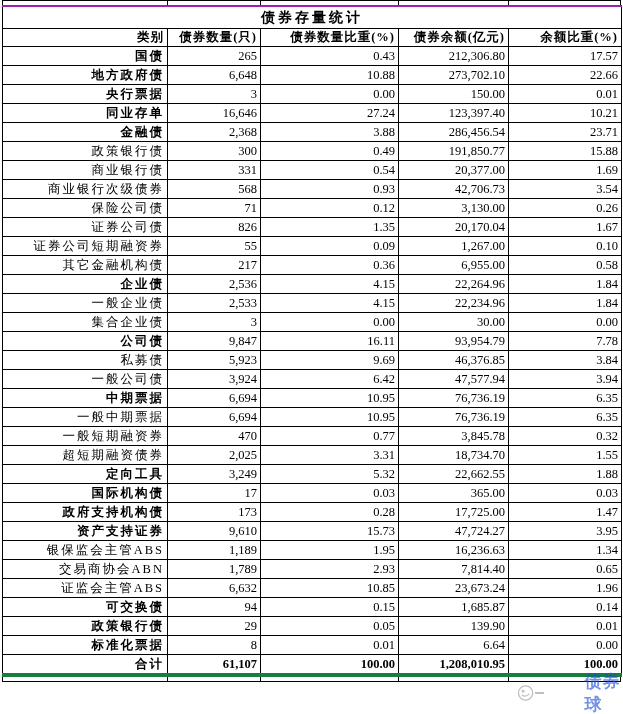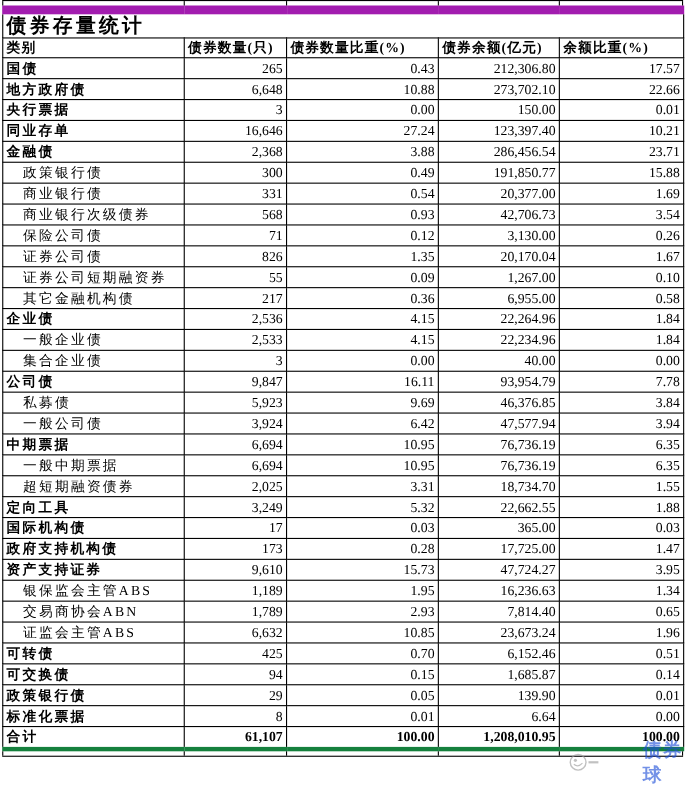--- a/index.html
+++ b/index.html
@@ -33,34 +33,34 @@
     border:1px solid #000;
     padding:0 3px;
     white-space:nowrap;
     overflow:hidden;
     font-size:12.5px;
     height:18px;
     line-height:18px;
     vertical-align:middle;
   }
   tr.title-row th{
-    border-top:8px solid #a21caf;
+    border-top:2px solid #a21caf;
     font-weight:bold;
-    font-size:18px;
+    font-size:14px;
     height:21px;line-height:21px;
-    text-align:left;
+    text-align:center;
     letter-spacing:3px;
   }
   tr.header-row th{
     font-weight:bold;
-    text-align:left;
+    text-align:right;
     letter-spacing:1px;
     height:17px;line-height:17px;
   }
-  td.lbl{text-align:left;letter-spacing:2px;padding-left:4px;}
+  td.lbl{text-align:right;letter-spacing:2px;padding-left:4px;}
   td.num{text-align:right;letter-spacing:0;padding-right:4px;}
   tr.main td.lbl{font-weight:bold;}
   tr.sub td.lbl{font-weight:normal;padding-left:18px;}
   tr.total td{font-weight:bold;border-bottom:4px solid #15803d;}
   
   .watermark{
     position:absolute;
     left:517px;top:670px;
     display:flex;align-items:center;
     opacity:.62;
@@ -205,21 +205,21 @@
           <td class="lbl">一般企业债</td>
           <td class="num">2,533</td>
           <td class="num">4.15</td>
           <td class="num">22,234.96</td>
           <td class="num">1.84</td>
         </tr>
         <tr class="sub">
           <td class="lbl">集合企业债</td>
           <td class="num">3</td>
           <td class="num">0.00</td>
-          <td class="num">40.00</td>
+          <td class="num">30.00</td>
           <td class="num">0.00</td>
         </tr>
         <tr class="main">
           <td class="lbl">公司债</td>
           <td class="num">9,847</td>
           <td class="num">16.11</td>
           <td class="num">93,954.79</td>
           <td class="num">7.78</td>
         </tr>
         <tr class="sub">
@@ -244,20 +244,27 @@
           <td class="num">6.35</td>
         </tr>
         <tr class="sub">
           <td class="lbl">一般中期票据</td>
           <td class="num">6,694</td>
           <td class="num">10.95</td>
           <td class="num">76,736.19</td>
           <td class="num">6.35</td>
         </tr>
         <tr class="sub">
+          <td class="lbl">一般短期融资券</td>
+          <td class="num">470</td>
+          <td class="num">0.77</td>
+          <td class="num">3,845.78</td>
+          <td class="num">0.32</td>
+        </tr>
+        <tr class="sub">
           <td class="lbl">超短期融资债券</td>
           <td class="num">2,025</td>
           <td class="num">3.31</td>
           <td class="num">18,734.70</td>
           <td class="num">1.55</td>
         </tr>
         <tr class="main">
           <td class="lbl">定向工具</td>
           <td class="num">3,249</td>
           <td class="num">5.32</td>
@@ -298,27 +305,20 @@
           <td class="num">2.93</td>
           <td class="num">7,814.40</td>
           <td class="num">0.65</td>
         </tr>
         <tr class="sub">
           <td class="lbl">证监会主管ABS</td>
           <td class="num">6,632</td>
           <td class="num">10.85</td>
           <td class="num">23,673.24</td>
           <td class="num">1.96</td>
-        </tr>
-        <tr class="main">
-          <td class="lbl">可转债</td>
-          <td class="num">425</td>
-          <td class="num">0.70</td>
-          <td class="num">6,152.46</td>
-          <td class="num">0.51</td>
         </tr>
         <tr class="main">
           <td class="lbl">可交换债</td>
           <td class="num">94</td>
           <td class="num">0.15</td>
           <td class="num">1,685.87</td>
           <td class="num">0.14</td>
         </tr>
         <tr class="main">
           <td class="lbl">政策银行债</td>

